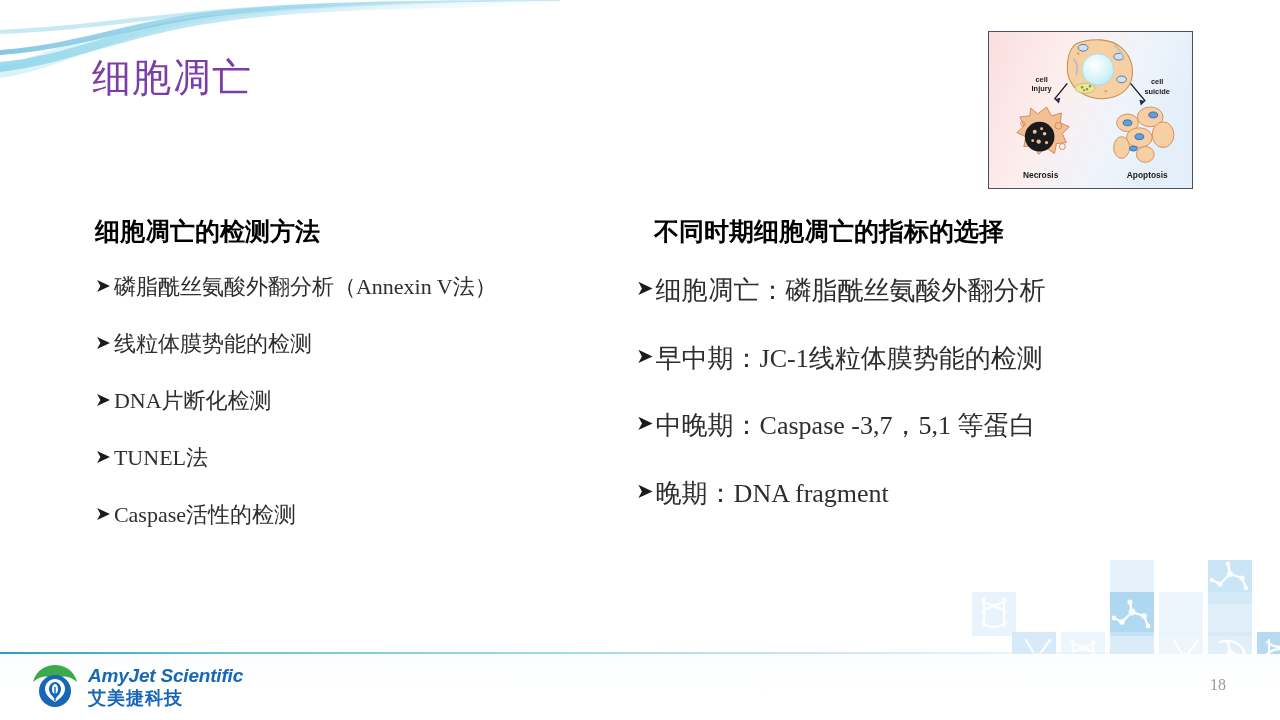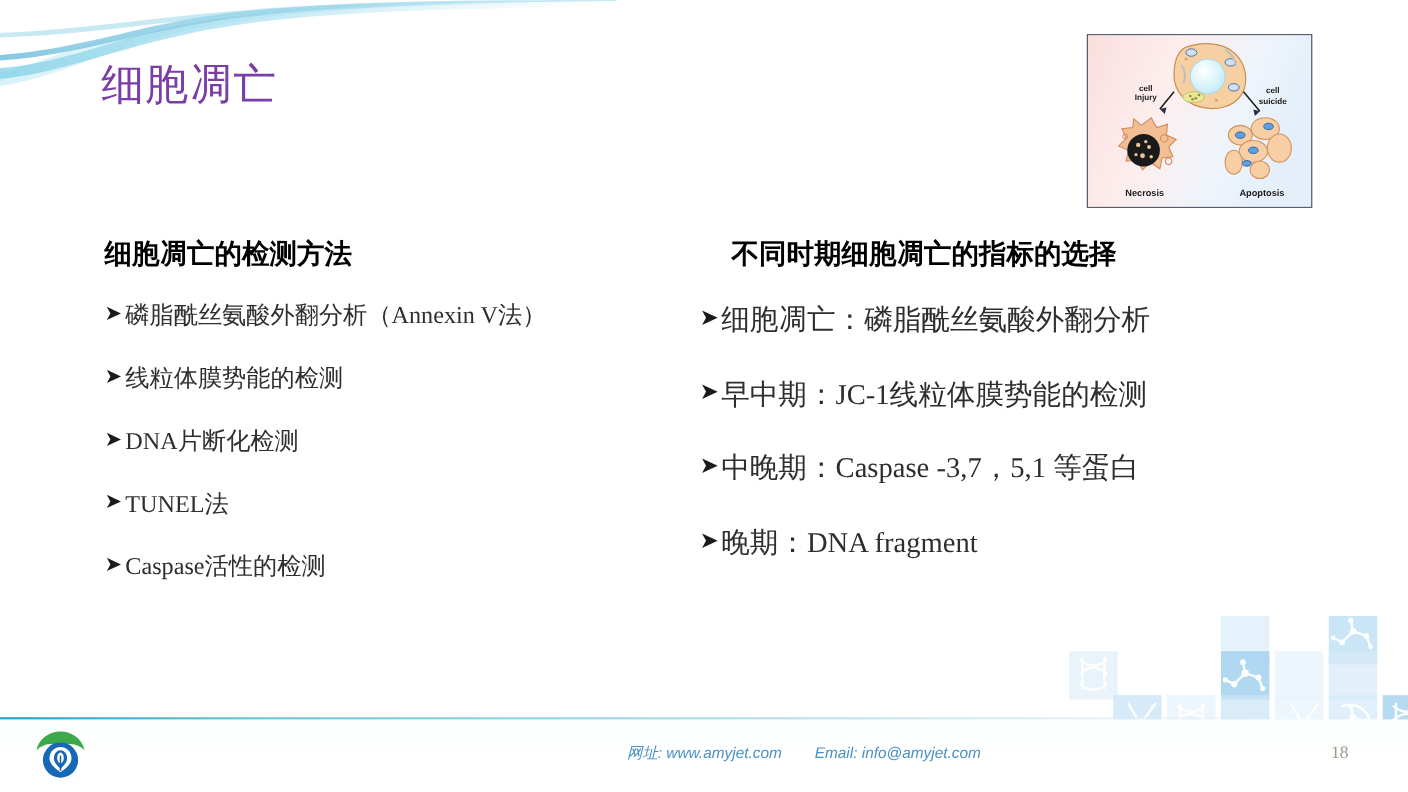--- a/index.html
+++ b/index.html
@@ -54,21 +54,21 @@
   .col-head {
     font-family: "Liberation Sans", "DejaVu Sans", sans-serif;
     font-weight: bold;
     color: #000000;
     font-size: 25px;
     line-height: 1.2;
     margin-bottom: 26px;
     white-space: nowrap;
   }
   .col-left  .col-head { margin-left: 0px; }
-  .col-right .col-head { margin-left: 29px; }
+  .col-right .col-head { margin-left: 18px; }
 
   .bullets { list-style: none; }
   .bullet {
     display: flex;
     align-items: flex-start;
     color: #2e2e2e;
     font-family: "Liberation Serif", "DejaVu Serif", serif;
   }
   .arrow {
     flex: 0 0 auto;
@@ -403,23 +403,22 @@
 
   <div class="logo">
     <svg class="logo-mark" viewBox="0 0 50 44" xmlns="http://www.w3.org/2000/svg">
       <path d="M3,18 C6,6 16,1 25,1 C34,1 44,6 47,18 C40,12 33,10 25,16 C17,10 10,12 3,18 Z" fill="#3DA94B"></path>
       <circle cx="25" cy="27" r="16" fill="#1667B5"></circle>
       <path d="M25,15 C20,15 15,19 15,25 C15,30 19,34 25,38 C31,34 35,30 35,25 C35,19 30,15 25,15 Z" fill="#ffffff"></path>
       <path d="M25,18 C22,18 19,21 19,25 C19,29 22,32 25,35 C28,32 31,29 31,25 C31,21 28,18 25,18 Z" fill="#1667B5"></path>
       <ellipse cx="25" cy="25" rx="3" ry="5" fill="#ffffff"></ellipse>
       <path d="M25,23 L25,37" stroke="#1667B5" stroke-width="1.4" fill="none"></path>
     </svg>
-  </div>
-
-  <div class="contact">
-    <span>网址: www.amyjet.com</span>
-    <span class="gap"></span>
-    <span>Email: info@amyjet.com</span>
-  </div>
+    <span class="logo-words">
+      <span class="logo-en">AmyJet Scientific</span>
+      <span class="logo-cn">艾美捷科技</span>
+    </span>
+  </div>
+
 
   <div class="page-no">18</div>
 
 </div>
 
 </body></html>

